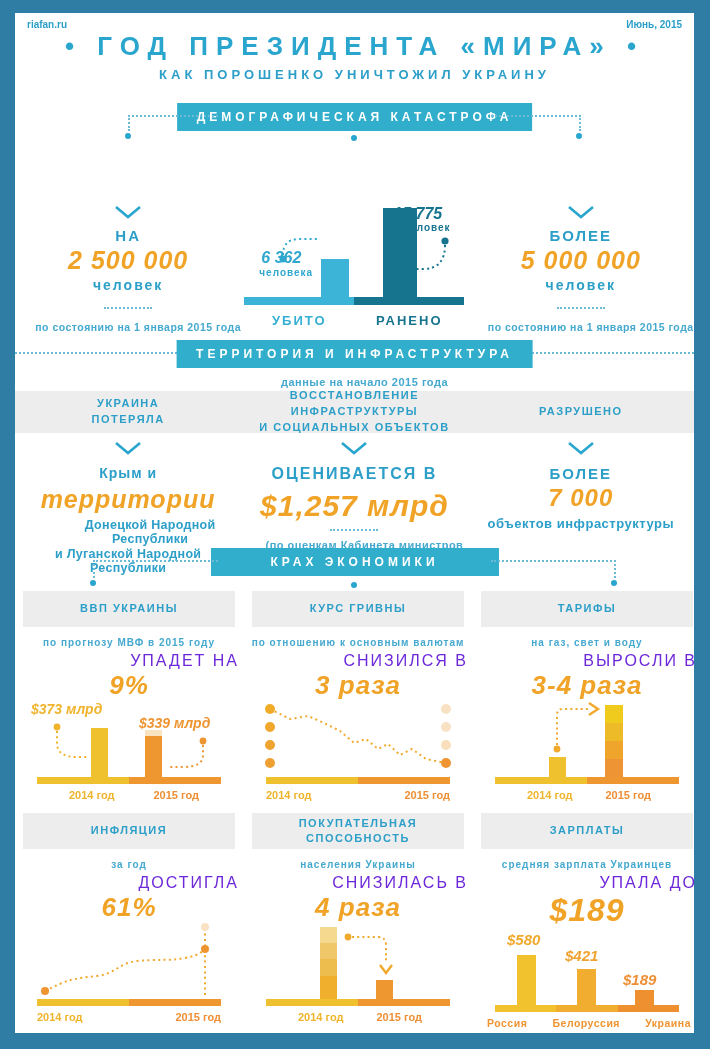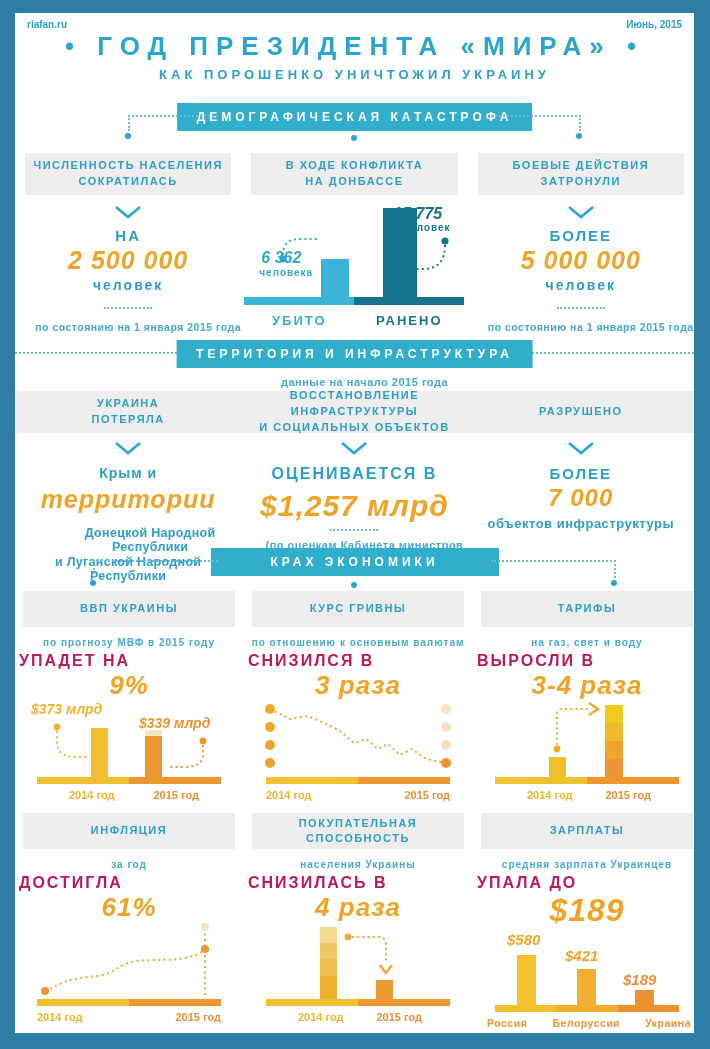--- a/index.html
+++ b/index.html
@@ -51,22 +51,22 @@
   .strip{position:absolute;left:0;right:0;background:#EDEDED;display:flex;height:42px;}
   .strip .cell{width:226.3px;display:flex;flex-direction:column;justify-content:center;text-align:center;
           color:#2C9FC9;font-weight:bold;font-size:11px;letter-spacing:1.5px;line-height:1.45;}
 
   
   .erow{position:absolute;left:4px;display:flex;gap:9px;}
   .panel{width:220px;position:relative;height:224px;}
   .pbox{position:absolute;top:0;left:4px;right:4px;height:36px;}
   .psub{position:absolute;top:46px;left:0;right:0;text-align:center;
         color:#45A9CF;font-weight:bold;font-size:10px;letter-spacing:1px;}
-  .plead{position:absolute;top:61px;left:0;right:0;text-align:left;
-        color:#be185d;font-weight:bold;font-size:16px;letter-spacing:2px;}
+  .plead{position:absolute;top:61px;left:0;right:0;text-align:right;
+        color:#6d28d9;font-weight:normal;font-size:16px;letter-spacing:2px;}
   .pval{position:absolute;top:79px;left:0;right:0;text-align:center;
         color:#F0A326;font-weight:bold;font-style:italic;font-size:26px;letter-spacing:1px;}
   .pchart{position:absolute;top:108px;left:0;right:0;height:100px;}
   .pbase{position:absolute;top:78px;left:18px;right:18px;height:7px;display:flex;}
   .pbase .b1{flex:1;background:#F0C12F;}
   .pbase .b2{flex:1;background:#EE9630;}
   .pyears{position:absolute;top:90px;left:18px;right:18px;display:flex;justify-content:space-between;
           font-size:11px;font-weight:bold;}
   .y14{color:#EFB42C;} .y15{color:#EE8F35;}
   .vbar{position:absolute;}
@@ -90,40 +90,20 @@
     <div class="banner">ДЕМОГРАФИЧЕСКАЯ КАТАСТРОФА</div>
     <div class="dotl" style="left:113px;width:90px;top:12px;"></div>
     <div class="dotl" style="left:476px;width:90px;top:12px;"></div>
     <div class="dotv" style="left:113px;top:12px;height:16px;"></div>
     <div class="dotv" style="left:564px;top:12px;height:16px;"></div>
     <div class="cdot" style="left:110px;top:30px;"></div>
     <div class="cdot" style="left:561px;top:30px;"></div>
     <div class="cdot" style="left:336px;top:32px;"></div>
   </div>
 
-  <div class="cols3" style="top:140px;">
-    <div class="col">
-        <div class="graybox" style="height:42px;margin:0 10px;">
-      <span>ЧИСЛЕННОСТЬ НАСЕЛЕНИЯ</span>
-      <span>СОКРАТИЛАСЬ</span>
-    </div>
-      </div>
-    <div class="col">
-        <div class="graybox" style="height:42px;margin:0 10px;">
-      <span>В ХОДЕ КОНФЛИКТА</span>
-      <span>НА ДОНБАССЕ</span>
-    </div>
-      </div>
-    <div class="col">
-        <div class="graybox" style="height:42px;margin:0 10px;">
-      <span>БОЕВЫЕ ДЕЙСТВИЯ</span>
-      <span>ЗАТРОНУЛИ</span>
-    </div>
-      </div>
-  </div>
 
   <div class="cols3" style="top:192px;height:135px;">
 
     <div class="col">
       <svg class="chev" width="30" height="14" viewBox="0 0 30 14">
         <polyline points="3,2 15,12 27,2" fill="none" stroke="#2AA6CE" stroke-width="2.6"></polyline>
         </svg>
       <div class="lead" style="margin-top:8px;">НА</div>
       <div class="bigval" style="margin-top:2px;">2 500 000</div>
       <div class="unit" style="margin-top:2px;">человек</div>
@@ -185,21 +165,21 @@
     </div>
   </div>
 
   <div class="cols3" style="top:428px;height:120px;">
     <div class="col">
       <svg class="chev" width="30" height="14" viewBox="0 0 30 14">
         <polyline points="3,2 15,12 27,2" fill="none" stroke="#2AA6CE" stroke-width="2.6"></polyline>
         </svg>
       <div class="lead" style="margin-top:10px;font-size:14px;letter-spacing:1px;">Крым и</div>
       <div class="bigval" style="margin-top:4px;font-size:25px;">территории</div>
-      <div class="unit" style="margin-top:12px;font-size:12.5px;letter-spacing:0.3px;padding-left:44px;">Донецкой Народной Республики</div>
+      <div class="unit" style="margin-top:4px;font-size:12.5px;letter-spacing:0.3px;padding-left:44px;">Донецкой Народной Республики</div>
       <div class="unit" style="margin-top:1px;font-size:12.5px;letter-spacing:0.3px;">и Луганской Народной Республики</div>
     </div>
     <div class="col">
       <svg class="chev" width="30" height="14" viewBox="0 0 30 14">
         <polyline points="3,2 15,12 27,2" fill="none" stroke="#2AA6CE" stroke-width="2.6"></polyline>
         </svg>
       <div class="lead" style="margin-top:10px;font-size:16px;">ОЦЕНИВАЕТСЯ В</div>
       <div class="bigval" style="margin-top:6px;font-size:30px;">$1,257 млрд</div>
       <div class="dotsep" style="margin-top:6px;"></div>
       <div class="note" style="margin-top:8px;font-size:11px;">(по оценкам Кабинета министров Украины)</div>

